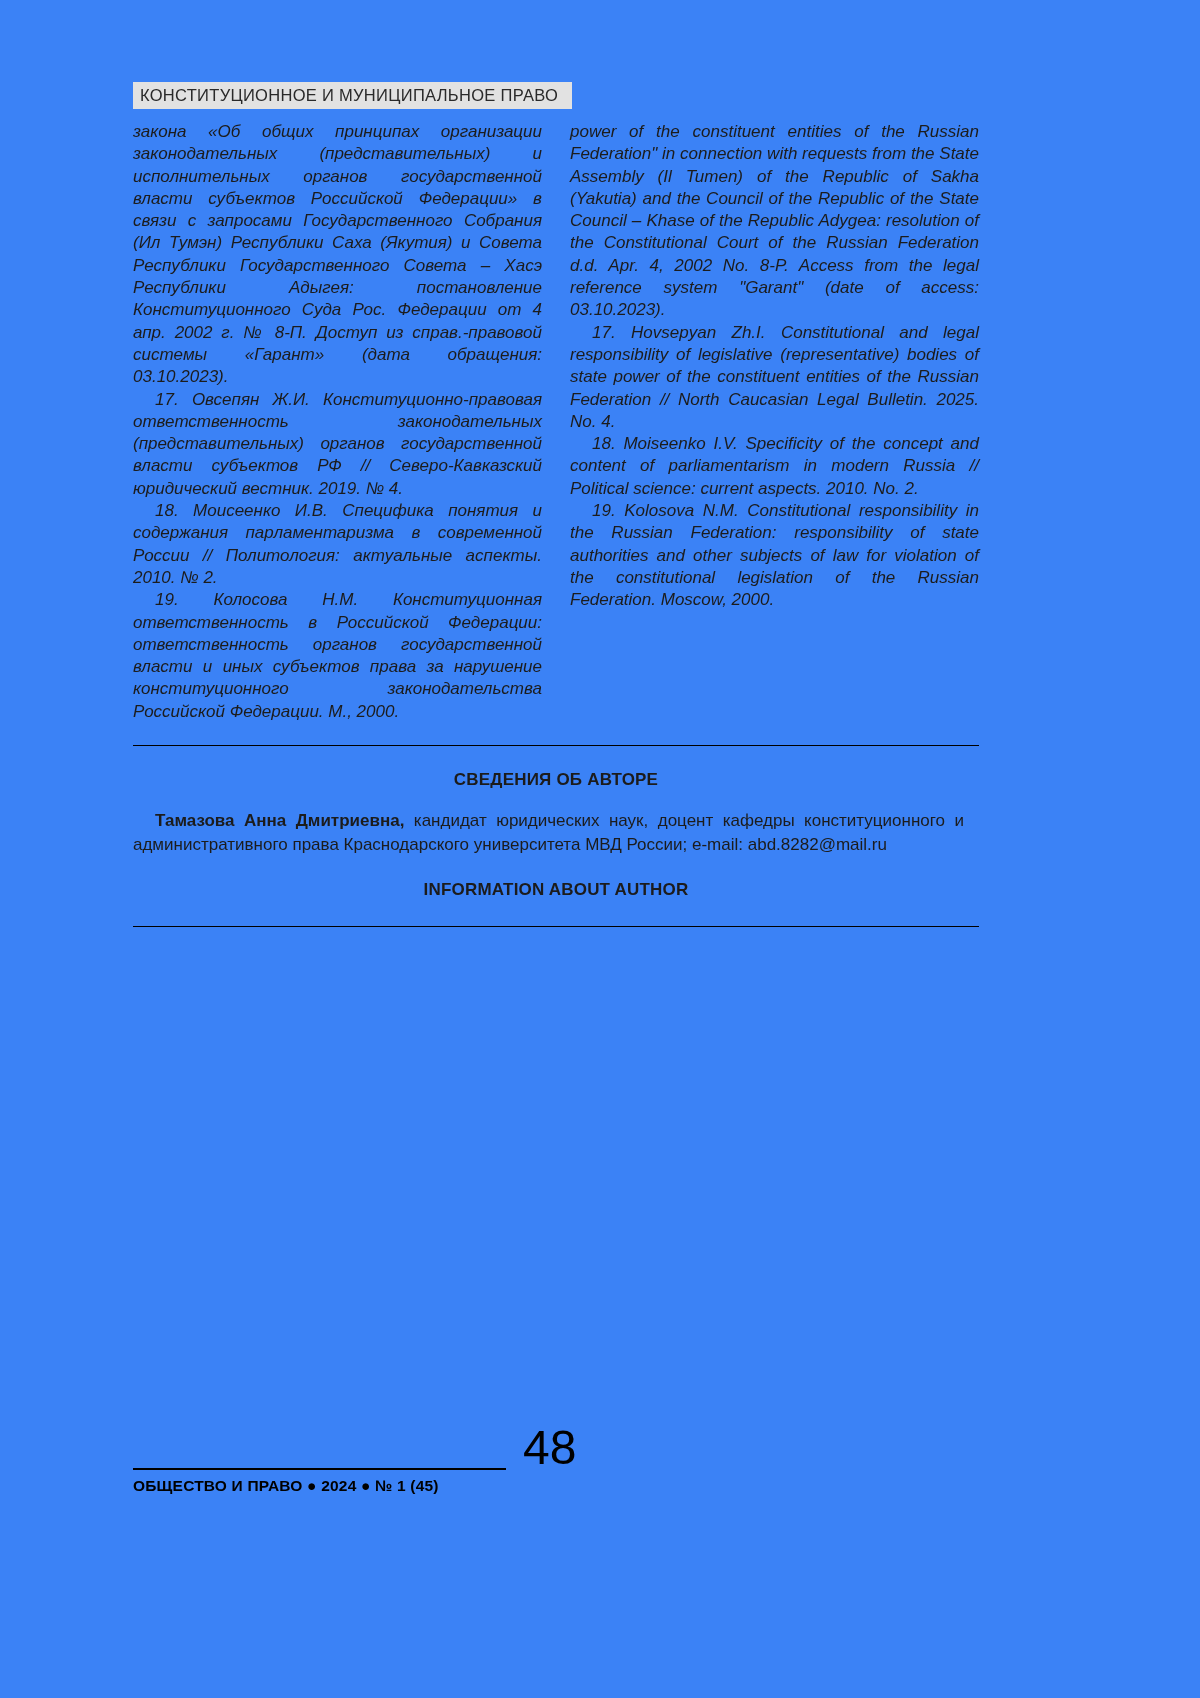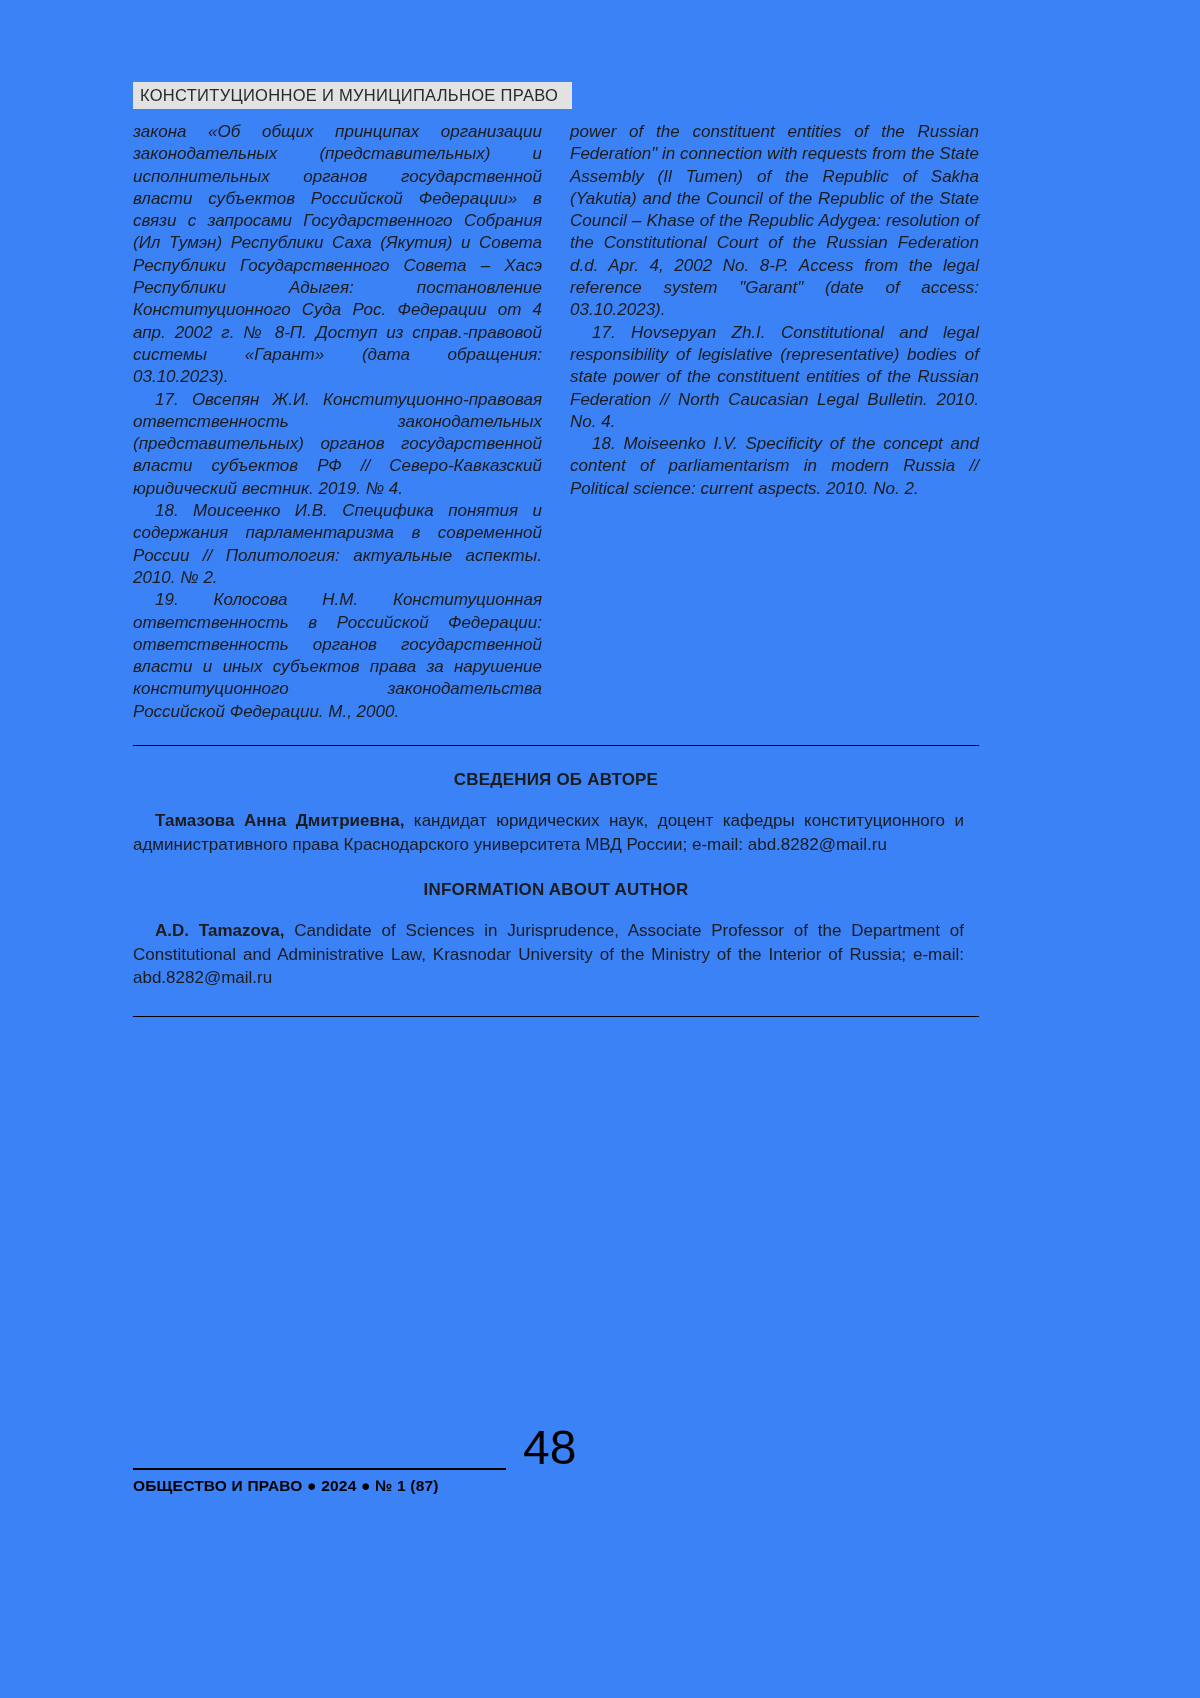--- a/index.html
+++ b/index.html
@@ -110,38 +110,38 @@
 
   <div class="columns">
     <div class="col">
       <p class="ref cont">закона «Об общих принципах организации законодательных (представительных) и исполнительных органов государственной власти субъектов Российской Федерации» в связи с запросами Государственного Собрания (Ил Тумэн) Республики Саха (Якутия) и Совета Республики Государственного Совета – Хасэ Республики Адыгея: постановление Конституционного Суда Рос. Федерации от 4 апр. 2002 г. № 8-П. Доступ из справ.-правовой системы «Гарант» (дата обращения: 03.10.2023).</p>
       <p class="ref">17. Овсепян Ж.И. Конституционно-правовая ответственность законодательных (представительных) органов государственной власти субъектов РФ // Северо-Кавказский юридический вестник. 2019. № 4.</p>
       <p class="ref">18. Моисеенко И.В. Специфика понятия и содержания парламентаризма в современной России // Политология: актуальные аспекты. 2010. № 2.</p>
       <p class="ref">19. Колосова Н.М. Конституционная ответственность в Российской Федерации: ответственность органов государственной власти и иных субъектов права за нарушение конституционного законодательства Российской Федерации. М., 2000.</p>
     </div>
     <div class="col">
       <p class="ref cont">power of the constituent entities of the Russian Federation" in connection with requests from the State Assembly (Il Tumen) of the Republic of Sakha (Yakutia) and the Council of the Republic of the State Council – Khase of the Republic Adygea: resolution of the Constitutional Court of the Russian Federation d.d. Apr. 4, 2002 No. 8-P. Access from the legal reference system "Garant" (date of access: 03.10.2023).</p>
-      <p class="ref">17. Hovsepyan Zh.I. Constitutional and legal responsibility of legislative (representative) bodies of state power of the constituent entities of the Russian Federation // North Caucasian Legal Bulletin. 2010. No. 4.</p>
+      <p class="ref">17. Hovsepyan Zh.I. Constitutional and legal responsibility of legislative (representative) bodies of state power of the constituent entities of the Russian Federation // North Caucasian Legal Bulletin. 2025. No. 4.</p>
       <p class="ref">18. Moiseenko I.V. Specificity of the concept and content of parliamentarism in modern Russia // Political science: current aspects. 2010. No. 2.</p>
+      <p class="ref">19. Kolosova N.M. Constitutional responsibility in the Russian Federation: responsibility of state authorities and other subjects of law for violation of the constitutional legislation of the Russian Federation. Moscow, 2000.</p>
     </div>
   </div>
 
   <div class="author-section">
     <div class="rule"></div>
 
     <h2 class="heading">СВЕДЕНИЯ ОБ АВТОРЕ</h2>
 
     <p class="author-par"><span class="name">Тамазова Анна Дмитриевна,</span><span> кандидат юридических наук, доцент кафедры конституционного и административного права Краснодарского университета МВД России; e-mail: abd.8282@mail.ru</span></p>
 
     <h2 class="heading">INFORMATION ABOUT AUTHOR</h2>
 
-    <p class="author-par"><span class="name">A.D. Tamazova,</span><span> Candidate of Sciences in Jurisprudence, Associate Professor of the Department of Constitutional and Administrative Law, Krasnodar University of the Ministry of the Interior of Russia; e-mail: abd.8282@mail.ru</span></p>
 
     <div class="rule rule-bottom"></div>
   </div>
 
   <div class="page-number">48</div>
 
   <div class="footer-rule"></div>
 
-  <div class="journal-line">ОБЩЕСТВО И ПРАВО ● 2024 ● № 1 (87)</div>
+  <div class="journal-line">ОБЩЕСТВО И ПРАВО ● 2024 ● № 1 (45)</div>
 
 </div>
 
 </body></html>

